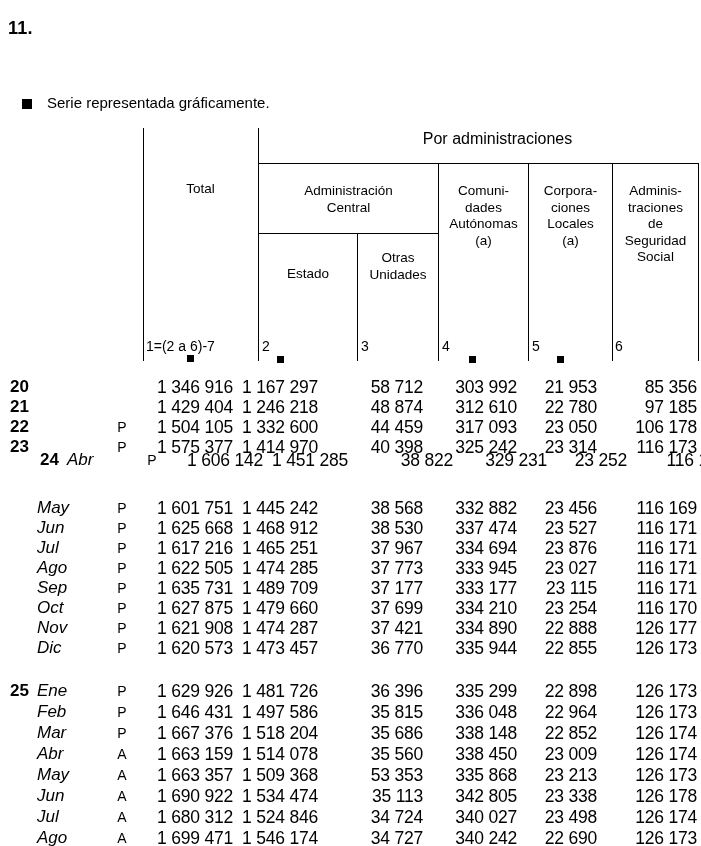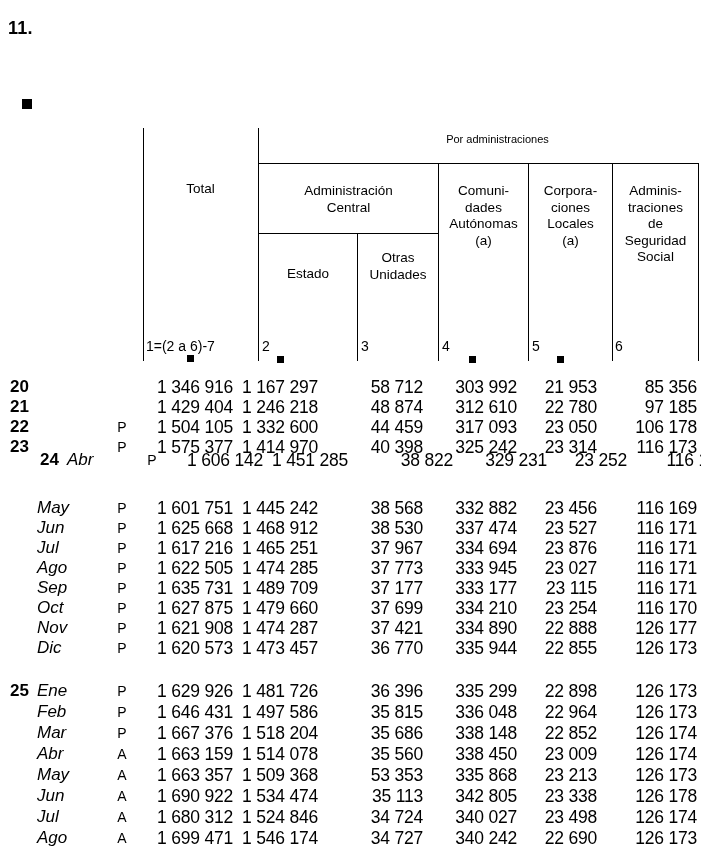--- a/index.html
+++ b/index.html
@@ -22,21 +22,21 @@
   .vl-b{left:258px;top:128px;height:233px;}
   .vl-c{left:438px;top:163px;height:198px;}
   .vl-d{left:528px;top:163px;height:198px;}
   .vl-e{left:612px;top:163px;height:198px;}
   .vl-f{left:698px;top:163px;height:198px;}
   .vl-g{left:357px;top:233px;height:128px;}
   .hl-1{left:258px;top:163px;width:441px;}
   .hl-2{left:258px;top:233px;width:181px;}
   
   .hlabel{font-size:13.5px;line-height:16.5px;text-align:center;white-space:pre-line;}
-  .h-poradmin{left:258px;top:131px;width:441px;font-size:11px;padding-left:38px;box-sizing:border-box;}
+  .h-poradmin{left:258px;top:131px;width:441px;font-size:16px;padding-left:38px;box-sizing:border-box;}
   .h-total{left:143px;top:181px;width:115px;}
   .h-central{left:259px;top:183px;width:179px;}
   .h-estado{left:259px;top:266px;width:98px;}
   .h-otras{left:358px;top:250px;width:80px;}
   .h-ccaa{left:439px;top:183px;width:89px;}
   .h-ccll{left:529px;top:183px;width:83px;}
   .h-ss{left:613px;top:183px;width:85px;}
   
   .ccode{top:338px;font-size:14px;}
   .cc0{left:146px;}
@@ -66,20 +66,21 @@
   .v5{left:601px;}
 </style>
 </head>
 <body>
 
 <div id="canvas">
 
   <div class="abs title-num">11.</div>
 
   <div class="abs legend-sq"></div>
+  <div class="abs legend-txt">Serie representada gráficamente.</div>
 
   <div class="abs vl vl-a"></div>
   <div class="abs vl vl-b"></div>
   <div class="abs vl vl-c"></div>
   <div class="abs vl vl-d"></div>
   <div class="abs vl vl-e"></div>
   <div class="abs vl vl-f"></div>
   <div class="abs vl vl-g"></div>
   <div class="abs hl hl-1"></div>
   <div class="abs hl hl-2"></div>

